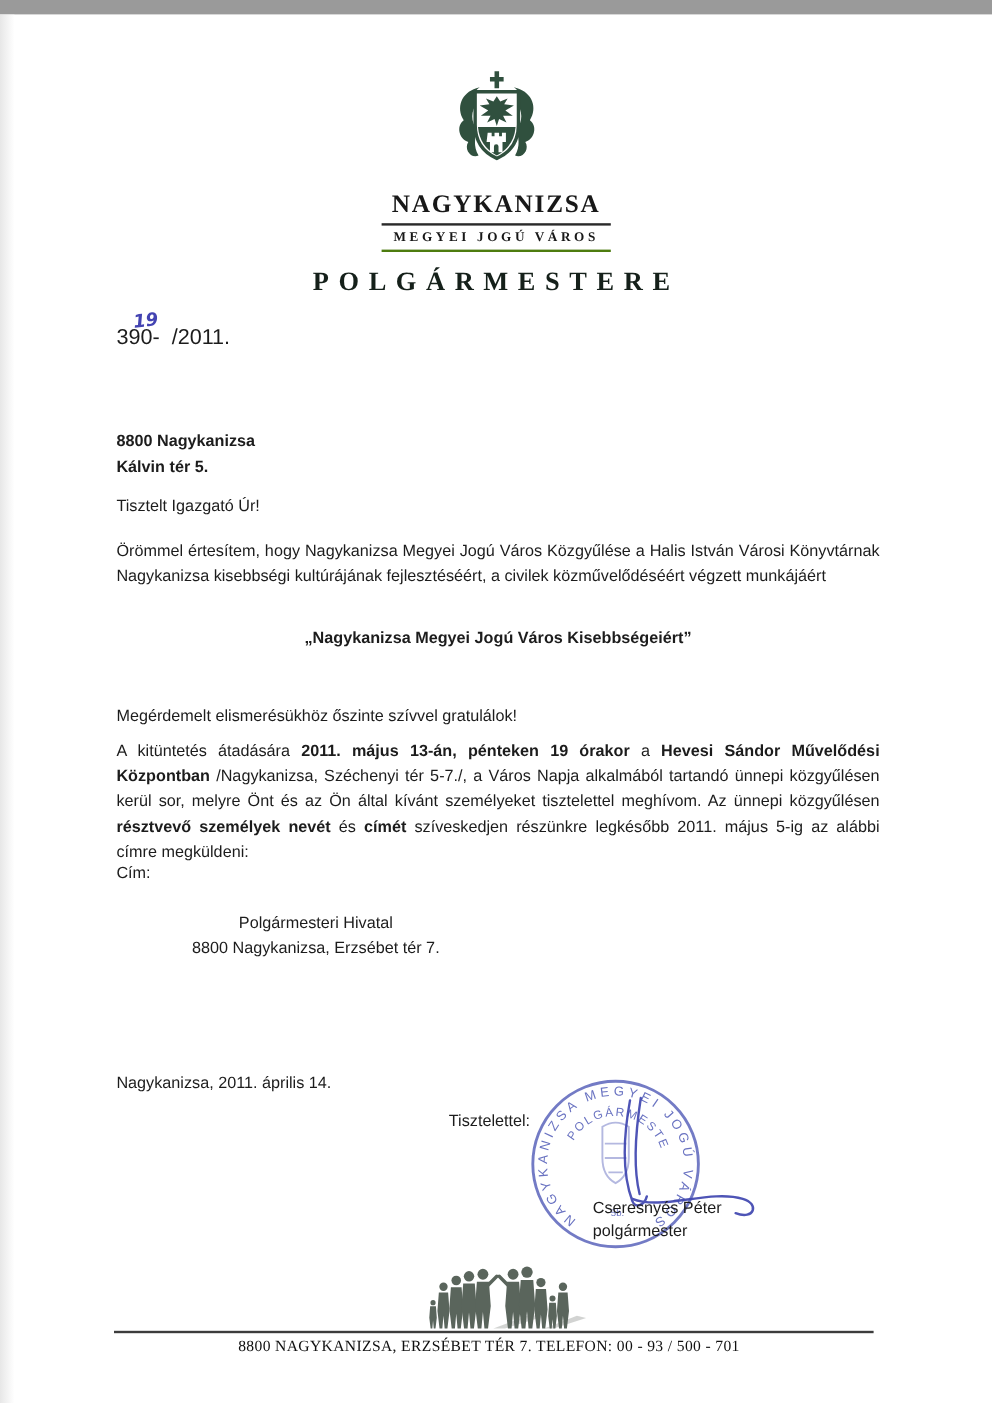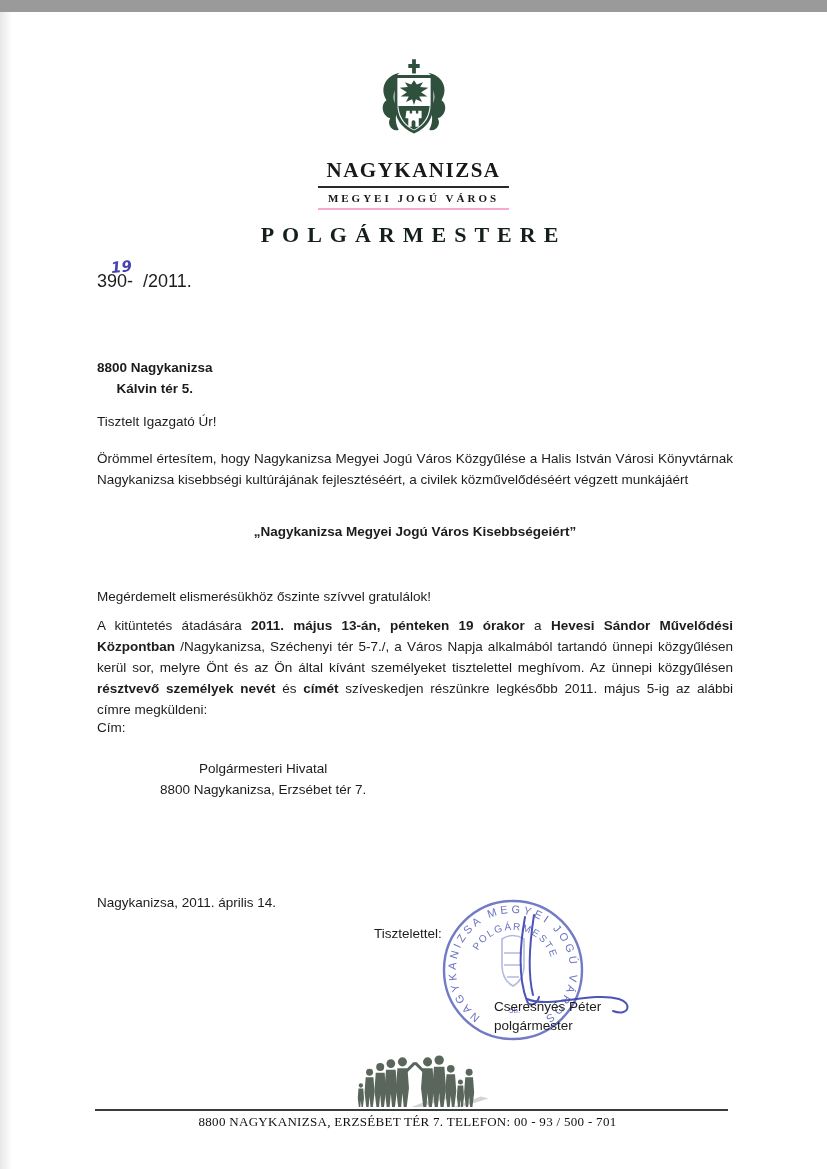--- a/index.html
+++ b/index.html
@@ -21,40 +21,40 @@
   .emblem{display:block;margin:0 auto;width:76px;height:92px;}
   .org-name-box{display:inline-block;margin-top:8px;text-align:center;}
   .org-city{
     font-family:"Liberation Serif",serif;font-weight:bold;
     font-size:21px;letter-spacing:1.5px;color:#181818;
     border-bottom:2px solid #2a2a2a;padding:0 8px 3px 8px;
   }
   .org-sub{
     font-family:"Liberation Serif",serif;font-weight:bold;
     font-size:11px;letter-spacing:3px;color:#181818;
-    border-bottom:2px solid #f9a8d4;padding:4px 2px 4px 2px;
+    border-bottom:2px solid #4d7c0f;padding:4px 2px 4px 2px;
   }
   .office-title{
     position:absolute;top:210px;left:0;right:0;text-align:center;
     font-family:"Liberation Serif",serif;font-weight:bold;
     font-size:22px;letter-spacing:8px;color:#15201a;
   }
   
   .abs{position:absolute;}
   .bodytxt{font-size:13.5px;line-height:21px;}
   .bold{font-weight:bold;}
   .just{text-align:justify;}
   .ref-line{left:97px;top:259px;font-size:18px;}
   .handwritten{
     position:absolute;left:111px;top:246px;
     color:#4343b2;font-size:15px;font-weight:bold;font-style:italic;
     transform:rotate(-6deg);font-family:"DejaVu Sans",sans-serif;
   }
   .addr-name{left:97px;top:293px;}
-  .addr-city{left:97px;top:345px;text-align:center;}
+  .addr-city{left:97px;top:345px;}
   .salutation{left:97px;top:399px;}
   .para{left:97px;width:636px;}
   .para1{top:436px;}
   .award{top:509px;text-align:center;}
   .kituntet{top:542px;}
   .gratulal{top:574px;}
   .para2{top:603px;}
   .cim-label{left:97px;top:705px;}
   .cim-lines{left:160px;top:746px;text-align:center;}
   .dateline{left:97px;top:880px;}

